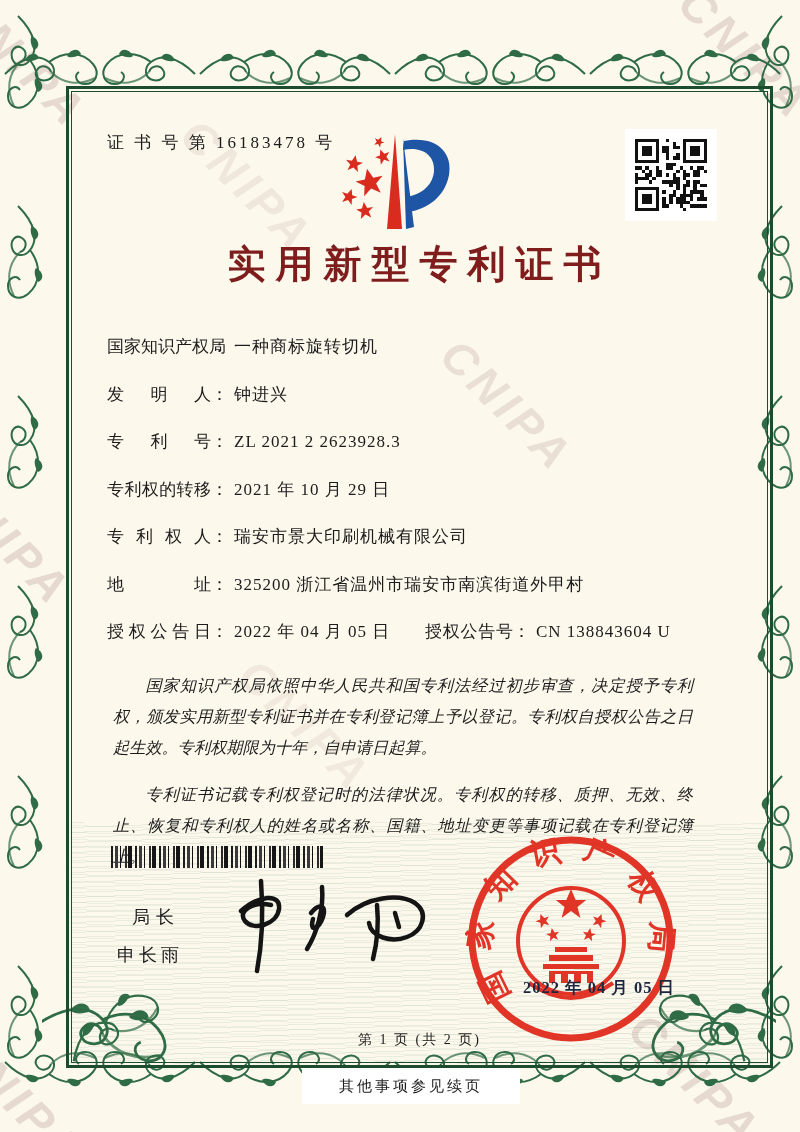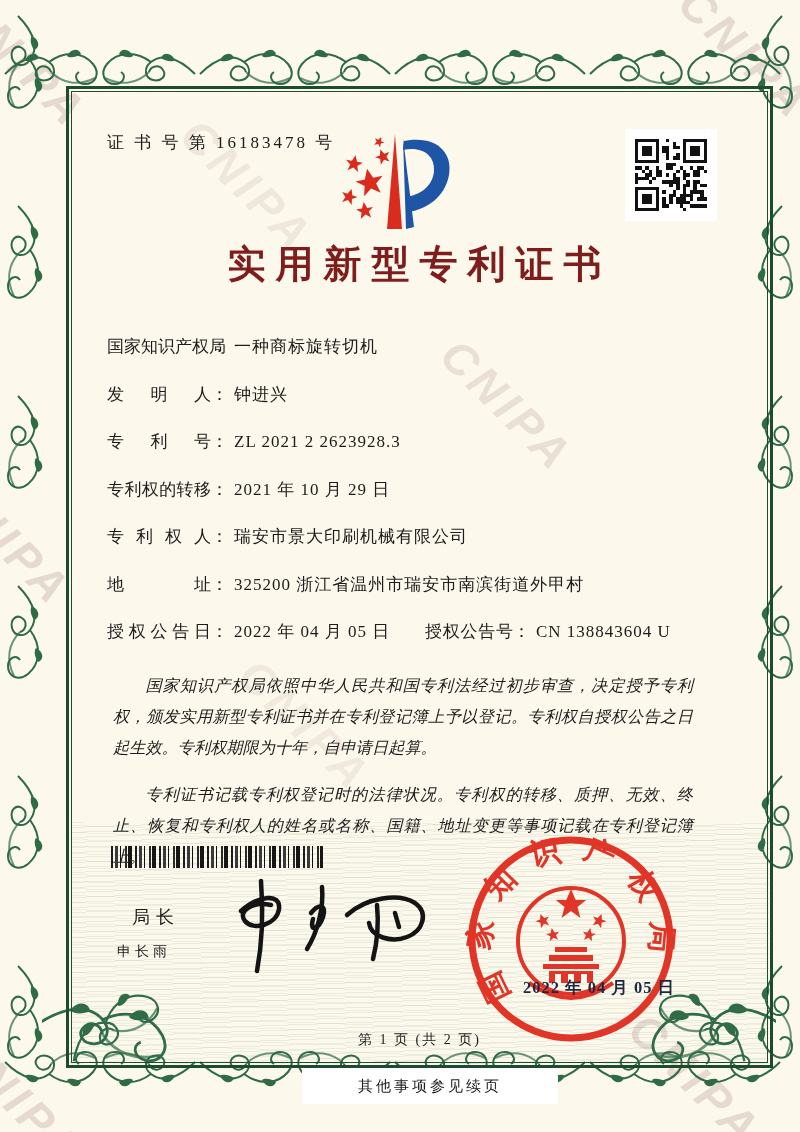--- a/index.html
+++ b/index.html
@@ -72,31 +72,31 @@
   .barcode{
     position:absolute;left:42px;top:757px;width:212px;height:22px;
     background:repeating-linear-gradient(90deg,
       #1d1d1d 0 2px, rgba(0,0,0,0) 2px 4px,
       #3a3a3a 4px 7px, rgba(0,0,0,0) 7px 9px,
       #111 9px 10px, rgba(0,0,0,0) 10px 14px,
       #2a2a2a 14px 16px, rgba(0,0,0,0) 16px 17px,
       #161616 17px 21px, rgba(0,0,0,0) 21px 24px);
   }
   .sig-title{position:absolute;left:48px;top:816px;font-size:18px;letter-spacing:6px;margin-left:15px;}
-  .sig-name{position:absolute;left:48px;top:854px;font-size:14px;letter-spacing:4px;}
+  .sig-name{position:absolute;left:48px;top:854px;font-size:18px;letter-spacing:4px;}
   .sig-script{position:absolute;left:150px;top:780px;}
   .seal{position:absolute;left:396px;top:744px;opacity:.95;}
   .seal-date{
     position:absolute;left:430px;top:888px;width:200px;text-align:center;
     font-size:16.5px;letter-spacing:1px;color:#1d2740;font-weight:bold;
   }
   .page-info{position:absolute;left:0;top:942px;width:100%;text-align:center;font-size:14px;letter-spacing:2px;}
   
   .footer-note{
-    position:absolute;left:302px;top:1068px;width:256px;height:36px;background:#ffffff;
+    position:absolute;left:302px;top:1068px;width:218px;height:36px;background:#ffffff;
     text-align:center;line-height:36px;font-size:15px;letter-spacing:3px;
   }
 </style>
 </head>
 <body>
 
 <div class="page">
 
   <svg width="0" height="0" style="position:absolute" aria-hidden="true">
     <defs>

